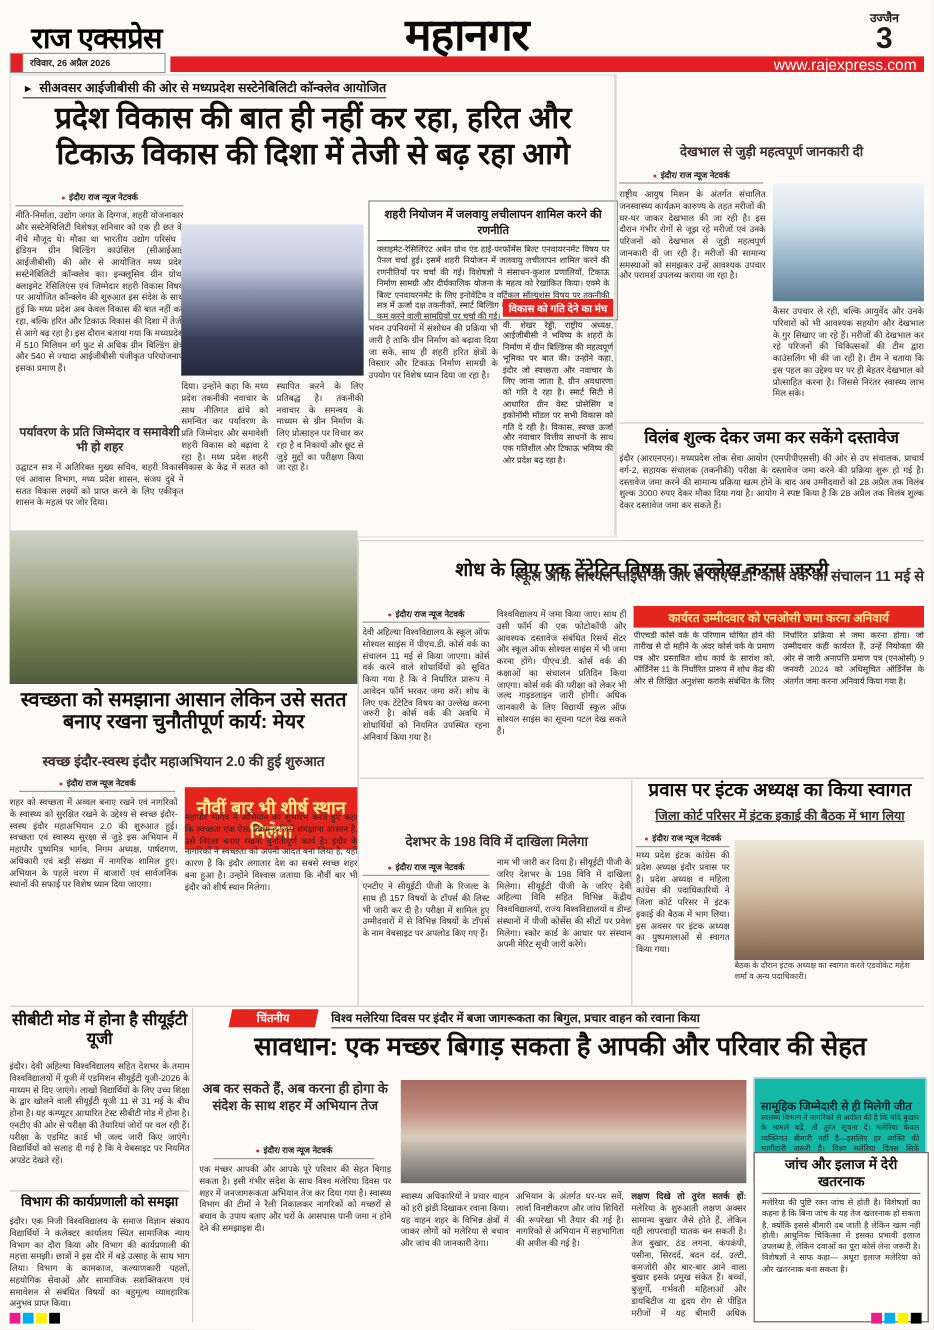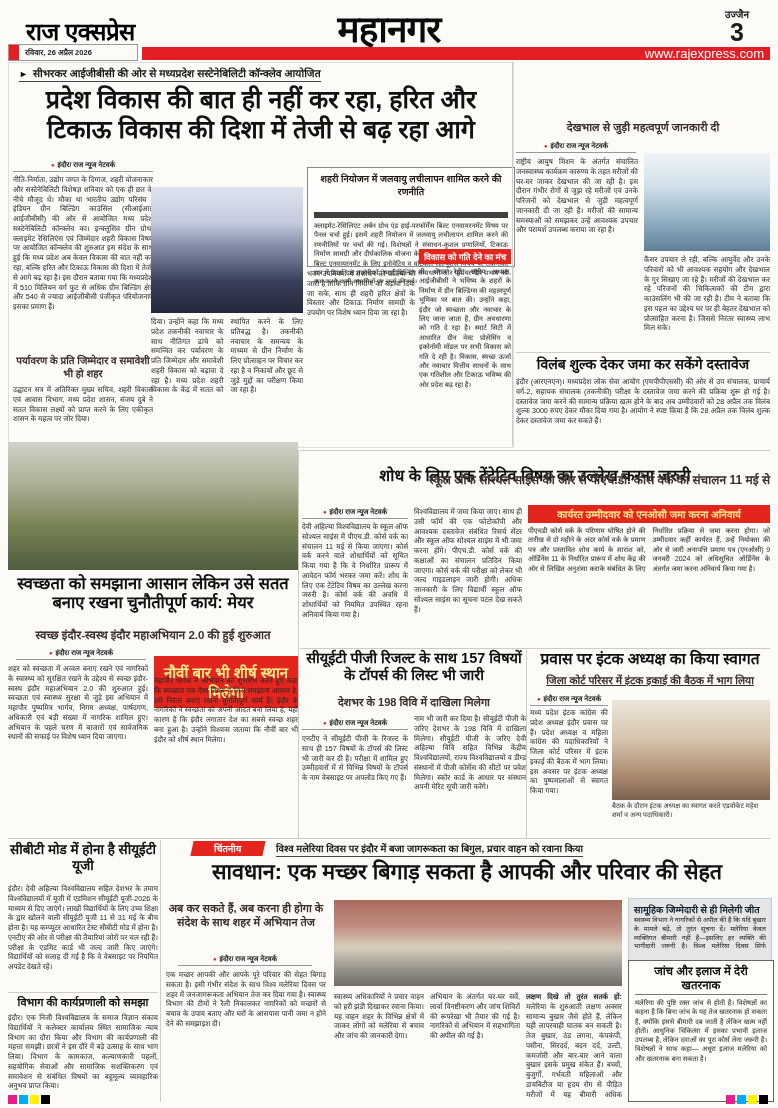--- a/index.html
+++ b/index.html
@@ -6,24 +6,24 @@
   .page{position:relative;width:778px;height:1108px;margin:0 auto;background:#fcfbf8;
         font-family:"Liberation Sans","DejaVu Sans",sans-serif;color:#1c1c1c;overflow:hidden;}
   .abs{position:absolute;}
   .hl{font-weight:bold;color:#111;text-align:center;line-height:1.18;}
   .deck{font-weight:bold;text-align:center;color:#3d2f2a;line-height:1.25;}
   .by{font-size:7px;font-weight:bold;text-align:center;border-bottom:1px solid #999;padding-bottom:2px;color:#222;}
   .dot{color:#e31e24;margin-right:3px;font-size:6px;}
   .bt{font-size:7.2px;line-height:1.36;text-align:justify;color:#262626;overflow:hidden;}
   .c2{column-count:2;column-gap:7px;}
   .panel{border:1px solid #8a8a8a;padding:4px 6px;background:#fffefb;}
-  .panel-title{font-size:9.5px;font-weight:bold;text-align:center;border-bottom:6px solid #404040;padding-bottom:14px;margin-bottom:3px;color:#20160f;}
+  .panel-title{font-size:9.5px;font-weight:bold;text-align:center;border-bottom:1px solid #404040;padding-bottom:2px;margin-bottom:3px;color:#20160f;}
   .rt{background:#e3251d;color:#fff;font-weight:bold;text-align:center;}
   .rty{background:#e3251d;color:#ffe98a;font-weight:bold;text-align:center;}
-  .bluebox{background:#e5e5e5;border:1px solid #b3cfe4;padding:4px 5px;}
+  .bluebox{background:#14b8a6;border:1px solid #b3cfe4;padding:16px 5px;}
   .boxb{border:1px solid #666;background:#fffef9;padding:4px 6px;}
   .vline{width:1px;background:#cfccc6;}
   .hline{height:1px;background:#cfccc6;}
   .ph{overflow:hidden;}
   #ph-conf{background:linear-gradient(180deg,#dfe3ee 0%,#c3cbde 28%,#8a93ad 45%,#39405a 75%,#23283a 100%);}
   #ph-clinic{background:linear-gradient(180deg,#f0f4f7 0%,#cfdfe9 35%,#90aec2 70%,#5e8097 100%);}
   #ph-street{background:linear-gradient(180deg,#cfd3c9 0%,#a9ad92 35%,#798455 65%,#4f5c3e 100%);}
   #ph-intak{background:linear-gradient(180deg,#ece6da 0%,#d6c3ab 40%,#ab8b70 75%,#7d6250 100%);}
   #ph-rally{background:linear-gradient(180deg,#a96a5f 0%,#c08d80 30%,#d9cdbd 55%,#97948c 80%,#6f6d66 100%);}
   
@@ -56,21 +56,21 @@
   </div>
   <div class="abs section-title" style="left:0;right:0;top:2px;">महानगर</div>
   <div class="abs edition" style="right:16px;top:7px;width:50px;">उज्जैन</div>
   <div class="abs pageno" style="right:16px;top:20px;width:50px;">3</div>
   <div class="abs redbar" style="left:142px;top:47px;right:8px;height:13px;">
     <span class="website">www.rajexpress.com</span>
   </div>
 
   <div class="abs lead-frame" style="left:8px;top:62px;width:504px;height:384px;">
     <div class="abs kicker" style="left:10px;top:3px;max-width:430px;">
-      <span class="arrow">►</span><span>सीभरकर आईजीबीसी की ओर से मध्यप्रदेश सस्टेनेबिलिटी कॉन्क्लेव आयोजित</span>
+      <span class="arrow">►</span><span>सीअवसर आईजीबीसी की ओर से मध्यप्रदेश सस्टेनेबिलिटी कॉन्क्लेव आयोजित</span>
     </div>
     <div class="abs hl" style="left:6px;top:22px;width:492px;font-size:25px;">प्रदेश विकास की बात ही नहीं कर रहा, हरित और टिकाऊ विकास की दिशा में तेजी से बढ़ रहा आगे</div>
     <div class="abs by" style="left:4px;top:97px;width:140px;">
       <span class="dot">●</span><span>इंदौर/ राज न्यूज नेटवर्क</span>
     </div>
     <div class="abs bt" style="left:4px;top:112px;width:140px;height:178px;">नीति-निर्माता, उद्योग जगत के दिग्गज, शहरी योजनाकार और सस्टेनेबिलिटी विशेषज्ञ शनिवार को एक ही छत के नीचे मौजूद थे। मौका था भारतीय उद्योग परिसंघ - इंडियन ग्रीन बिल्डिंग काउंसिल (सीआईआई आईजीबीसी) की ओर से आयोजित मध्य प्रदेश सस्टेनेबिलिटी कॉन्क्लेव का। इन्क्लूसिव ग्रीन ग्रोथ, क्लाइमेट रेसिलिएंस एवं जिम्मेदार शहरी विकास विषय पर आयोजित कॉन्क्लेव की शुरुआत इस संदेश के साथ हुई कि मध्य प्रदेश अब केवल विकास की बात नहीं कर रहा, बल्कि हरित और टिकाऊ विकास की दिशा में तेजी से आगे बढ़ रहा है। इस दौरान बताया गया कि मध्यप्रदेश में 510 मिलियन वर्ग फुट से अधिक ग्रीन बिल्डिंग क्षेत्र और 540 से ज्यादा आईजीबीसी पंजीकृत परियोजनाएं इसका प्रमाण हैं।</div>
     <div class="abs deck" style="left:4px;top:292px;width:140px;font-size:10px;">पर्यावरण के प्रति जिम्मेदार व समावेशी भी हो शहर</div>
     <div class="abs bt" style="left:4px;top:322px;width:140px;height:58px;">उद्घाटन सत्र में अतिरिक्त मुख्य सचिव, शहरी विकास एवं आवास विभाग, मध्य प्रदेश शासन, संजय दुबे ने सतत विकास लक्ष्यों को प्राप्त करने के लिए एकीकृत शासन के महत्व पर जोर दिया।</div>
     <div class="abs ph" id="ph-conf" style="left:142px;top:124px;width:152px;height:126px;"></div>
     <div class="abs bt c2" style="left:142px;top:254px;width:152px;height:126px;">दिया। उन्होंने कहा कि मध्य प्रदेश तकनीकी नवाचार के साथ नीतिगत ढांचे को समन्वित कर पर्यावरण के प्रति जिम्मेदार और समावेशी शहरी विकास को बढ़ावा दे रहा है। मध्य प्रदेश शहरी विकास के केंद्र में सतत को स्थापित करने के लिए प्रतिबद्ध है। तकनीकी नवाचार के समन्वय के माध्यम से ग्रीन निर्माण के लिए प्रोत्साहन पर विचार कर रहा है व निकायों और छूट से जुड़े मुद्दों का परीक्षण किया जा रहा है।</div>
@@ -120,21 +120,20 @@
     <div class="abs deck" style="left:0;top:186px;width:290px;font-size:11.5px;">स्वच्छ इंदौर-स्वस्थ इंदौर महाअभियान 2.0 की हुई शुरुआत</div>
     <div class="abs by" style="left:8px;top:206px;width:130px;">
       <span class="dot">●</span><span>इंदौर/ राज न्यूज नेटवर्क</span>
     </div>
     <div class="abs bt" style="left:0;top:222px;width:140px;height:172px;">शहर को स्वच्छता में अव्वल बनाए रखने एवं नागरिकों के स्वास्थ्य को सुरक्षित रखने के उद्देश्य से स्वच्छ इंदौर-स्वस्थ इंदौर महाअभियान 2.0 की शुरुआत हुई। स्वच्छता एवं स्वास्थ्य सुरक्षा से जुड़े इस अभियान में महापौर पुष्यमित्र भार्गव, निगम अध्यक्ष, पार्षदगण, अधिकारी एवं बड़ी संख्या में नागरिक शामिल हुए। अभियान के पहले चरण में बाजारों एवं सार्वजनिक स्थानों की सफाई पर विशेष ध्यान दिया जाएगा।</div>
     <div class="abs rty" style="left:146px;top:214px;width:144px;font-size:15px;padding:6px 0;">नौवीं बार भी शीर्ष स्थान मिलेगा</div>
     <div class="abs bt" style="left:146px;top:234px;width:144px;height:160px;">महापौर भार्गव ने अभियान का शुभारंभ करते हुए कहा कि स्वच्छता एक ऐसा विषय है जिसे समझाना आसान है, उसे निरंतर बनाए रखना चुनौतीपूर्ण कार्य है। इंदौर के नागरिकों ने स्वच्छता को अपनी आदत बना लिया है, यही कारण है कि इंदौर लगातार देश का सबसे स्वच्छ शहर बना हुआ है। उन्होंने विश्वास जताया कि नौवीं बार भी इंदौर को शीर्ष स्थान मिलेगा।</div>
   </div>
 
   <div class="abs" style="left:302px;top:650px;width:224px;height:188px;">
-    <div class="abs hl" style="left:0;top:0;width:224px;font-size:14.5px;">सीयूईटी पीजी रिजल्ट के साथ 157 विषयों  के टॉपर्स की लिस्ट भी जारी</div>
     <div class="abs deck" style="left:0;top:46px;width:224px;font-size:11px;">देशभर के 198 विवि में दाखिला मिलेगा</div>
     <div class="abs by" style="left:0;top:68px;width:106px;">
       <span class="dot">●</span><span>इंदौर/ राज न्यूज नेटवर्क</span>
     </div>
     <div class="abs bt" style="left:0;top:84px;width:106px;height:102px;">एनटीए ने सीयूईटी पीजी के रिजल्ट के साथ ही 157 विषयों के टॉपर्स की लिस्ट भी जारी कर दी है। परीक्षा में शामिल हुए उम्मीदवारों में से विभिन्न विषयों के टॉपर्स के नाम वेबसाइट पर अपलोड किए गए हैं।</div>
     <div class="abs bt" style="left:112px;top:64px;width:112px;height:122px;">नाम भी जारी कर दिया है। सीयूईटी पीजी के जरिए देशभर के 198 विवि में दाखिला मिलेगा। सीयूईटी पीजी के जरिए देवी अहिल्या विवि सहित विभिन्न केंद्रीय विश्वविद्यालयों, राज्य विश्वविद्यालयों व डीम्ड संस्थानों में पीजी कोर्सेस की सीटों पर प्रवेश मिलेगा। स्कोर कार्ड के आधार पर संस्थान अपनी मेरिट सूची जारी करेंगे।</div>
   </div>
 
   <div class="abs" style="left:530px;top:650px;width:240px;height:188px;">
     <div class="abs hl" style="left:0;top:0;width:240px;font-size:15.5px;">प्रवास पर इंटक अध्यक्ष का किया स्वागत</div>

